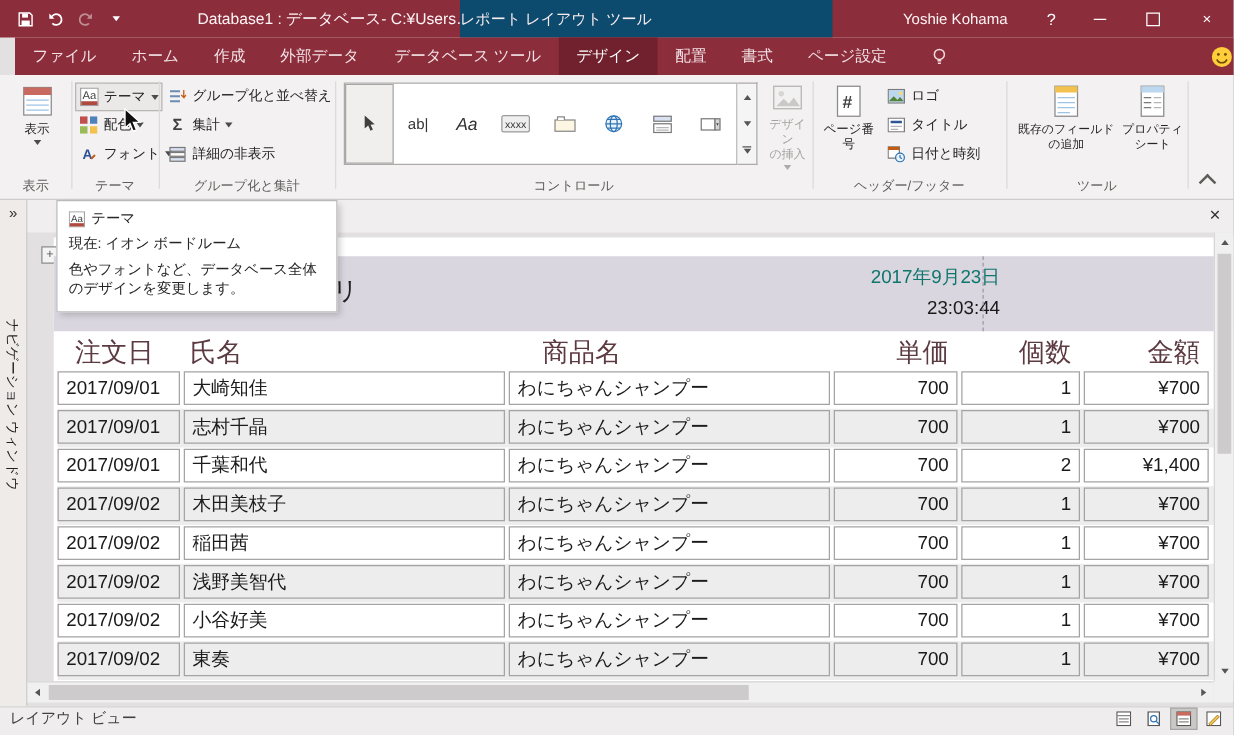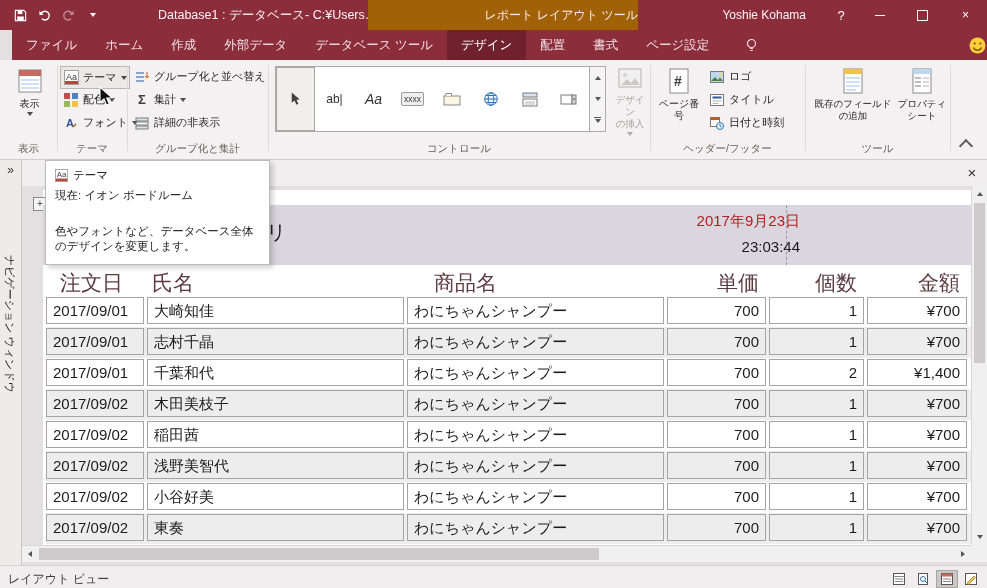--- a/index.html
+++ b/index.html
@@ -5,21 +5,21 @@
   html,body{margin:0;padding:0;background:#999}
   .app{position:relative;width:987px;height:588px;overflow:hidden;background:#E3E0E2;
        font-family:"Liberation Sans","DejaVu Sans",sans-serif;user-select:none}
 
   
   .titlebar{position:absolute;top:0;left:0;width:100%;height:30px;background:#8C2D3C;color:#fff;display:flex;align-items:center}
   .qat{display:flex;align-items:center;gap:3px;padding-left:10px}
   .qat-btn{width:21px;height:22px;display:flex;align-items:center;justify-content:center}
   .qat-btn.dim{opacity:.45}
   .win-title{margin-left:55px;font-size:12.5px;white-space:nowrap;color:#FDF4F5}
-  .ctx-band{position:absolute;left:368px;top:0;width:270px;height:30px;background:#a16207;display:flex;align-items:center;justify-content:flex-end;font-size:12px;color:#FBEDEF}
+  .ctx-band{position:absolute;left:368px;top:0;width:298px;height:30px;background:#0c4a6e;display:flex;align-items:center;justify-content:flex-start;font-size:12px;color:#FBEDEF}
   .tb-right{position:absolute;right:0;top:0;height:30px;display:flex;align-items:center}
   .user-name{font-size:12px;margin-right:18px;color:#FDF4F5}
   .help-btn{width:34px;height:30px;display:flex;align-items:center;justify-content:center;font-size:13px}
   .winbtn{width:43px;height:30px;display:flex;align-items:center;justify-content:center;font-size:12px;color:#fff}
   .glyph-min{display:block;width:10px;border-top:1px solid #fff}
   .glyph-max{display:block;width:9px;height:9px;border:1px solid #fff}
   .crt{width:0;height:0;border-left:3px solid transparent;border-right:3px solid transparent;border-top:4px solid #4b4b4b;display:inline-block}
   .crt.w{border-top-color:#fff}
   .crt.dis{border-top-color:#ABABAB}
 
@@ -57,21 +57,21 @@
   
   .workspace{position:absolute;top:160px;left:0;width:987px;height:405px;background:#E3E0E2;overflow:hidden}
   .navpane{position:absolute;left:0;top:0;width:22px;height:100%;background:#EEEBE9;border-right:1px solid #C9C7C5;box-sizing:border-box}
   .nav-expand{display:block;text-align:center;font-size:12px;color:#333;margin-top:3px}
   .nav-label{position:absolute;left:17px;top:95px;transform:rotate(90deg);transform-origin:0 0;font-size:11px;color:#1f1f1f;white-space:nowrap}
   .dochdr{position:absolute;left:22px;top:0;right:0;height:26px;background:#F0EEEF}
   .doc-close{position:absolute;right:5px;top:2px;width:20px;height:20px;display:flex;align-items:center;justify-content:center;font-size:15px;color:#333}
   .page{position:absolute;left:43px;top:30px;right:0;height:355px;background:#fff}
   .band{position:absolute;left:43px;top:45px;right:0;height:60px;background:#D9D6DF}
   .r-title{position:absolute;left:182px;top:14px;font-size:20px;color:#202020;white-space:nowrap}
-  .r-date{position:absolute;right:187px;top:7px;font-size:15px;color:#b91c1c}
+  .r-date{position:absolute;right:187px;top:7px;font-size:15px;color:#0f766e}
   .r-time{position:absolute;right:187px;top:33px;font-size:15px;color:#1a1a1a}
   .margin-guide{position:absolute;left:743px;top:0;height:60px;border-left:1px dashed #9E96AB}
   .selector{position:absolute;left:33px;top:37px;width:12px;height:12px;border:1px solid #8A8A8A;background:#F5F4F4;color:#555;
             font-size:10px;line-height:11px;text-align:center}
   .ch{position:absolute;top:108px;height:28px;line-height:30px;font-size:21px;color:#5C3A41;box-sizing:border-box;white-space:nowrap;overflow:hidden}
   .h0{left:46px;width:98px;padding-left:14px}
   .h1{left:147px;width:257px;padding-left:5px}
   .h2{left:407px;width:257px;padding-left:27px}
   .h3{left:667px;width:99px;text-align:right;padding-right:7px}
   .h4{left:769px;width:95px;text-align:right;padding-right:7px}
@@ -92,31 +92,31 @@
   .hscroll{position:absolute;left:22px;right:16px;bottom:3px;height:17px;background:#F1F0F0;border-top:1px solid #D8D6D6;box-sizing:border-box}
   .hs-left{position:absolute;left:0;top:0;width:16px;height:100%;display:flex;align-items:center;justify-content:center}
   .hs-right{position:absolute;right:0;top:0;width:16px;height:100%;display:flex;align-items:center;justify-content:center}
   .hs-thumb{position:absolute;left:17px;top:2px;height:12px;width:560px;background:#CDCBCB}
   .tri-left{width:0;height:0;border-top:3px solid transparent;border-bottom:3px solid transparent;border-right:4px solid #555}
   .tri-right{width:0;height:0;border-top:3px solid transparent;border-bottom:3px solid transparent;border-left:4px solid #555}
   .sb-corner{position:absolute;right:0;bottom:3px;width:16px;height:17px;background:#F1F0F0}
 
   
   .statusbar{position:absolute;left:0;bottom:0;width:100%;height:23px;background:#EFEDEE;border-top:1px solid #D5D3D3;box-sizing:border-box;
-             display:flex;align-items:flex-end;font-size:12px;color:#3f3f3f}
+             display:flex;align-items:flex-start;font-size:12px;color:#3f3f3f}
   .sb-label{margin-left:8px}
   .sb-views{margin-left:auto;display:flex;gap:2px;margin-right:5px}
   .sb-btn{width:22px;height:18px;display:flex;align-items:center;justify-content:center;box-sizing:border-box}
   .sb-btn.active{background:#CAC8C6;border:1px solid #A8A6A4}
 
   
   .tooltip{position:absolute;left:45px;top:160px;width:205px;background:#fff;border:1px solid #BCBABA;box-shadow:3px 3px 5px rgba(0,0,0,.18);
            padding:7px 9px 10px;font-size:11.5px;color:#262626;z-index:40;line-height:15px}
   .tt-head{display:flex;align-items:center;gap:5px;margin-bottom:5px}
-  .tt-current{margin-bottom:21px}
+  .tt-current{margin-bottom:6px}
 
   .cursor{position:absolute;left:96px;top:86px;z-index:100;pointer-events:none}
 </style>
 </head>
 <body>
 
 <div class="app">
 
   <div class="titlebar">
     <div class="qat">

